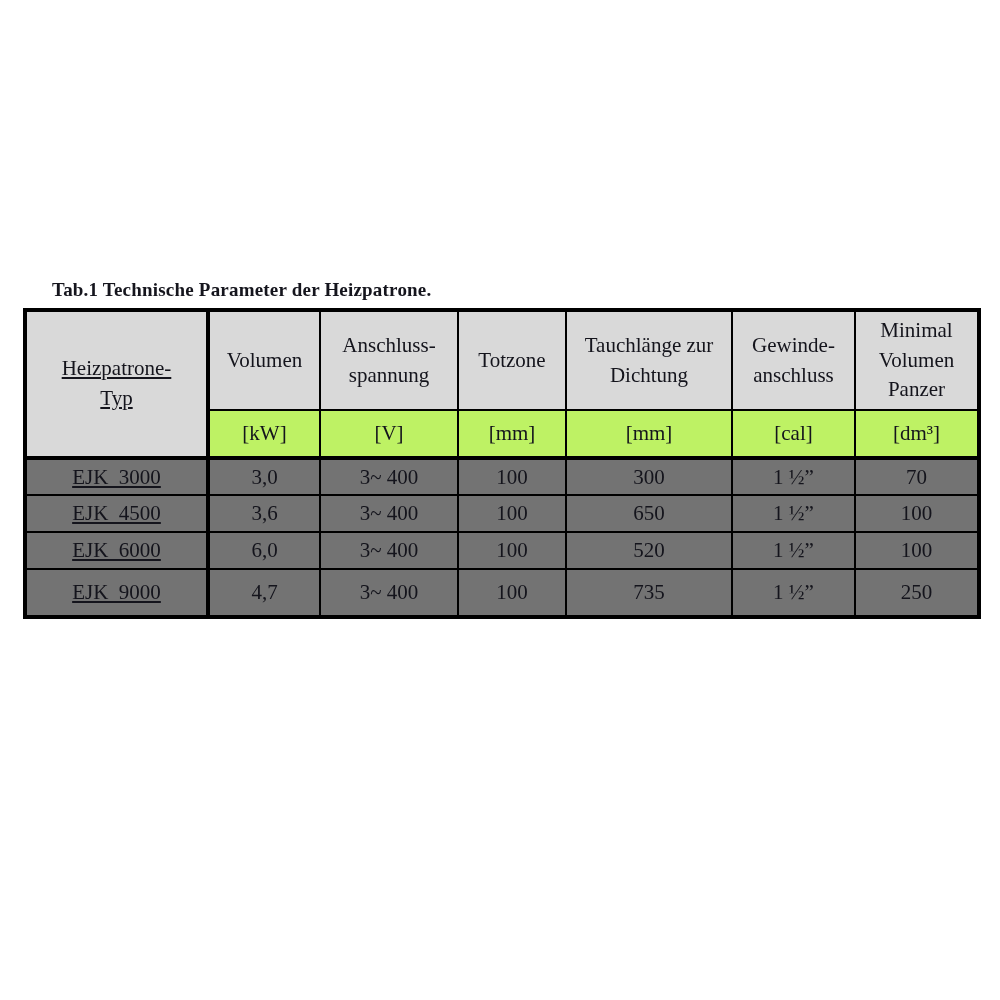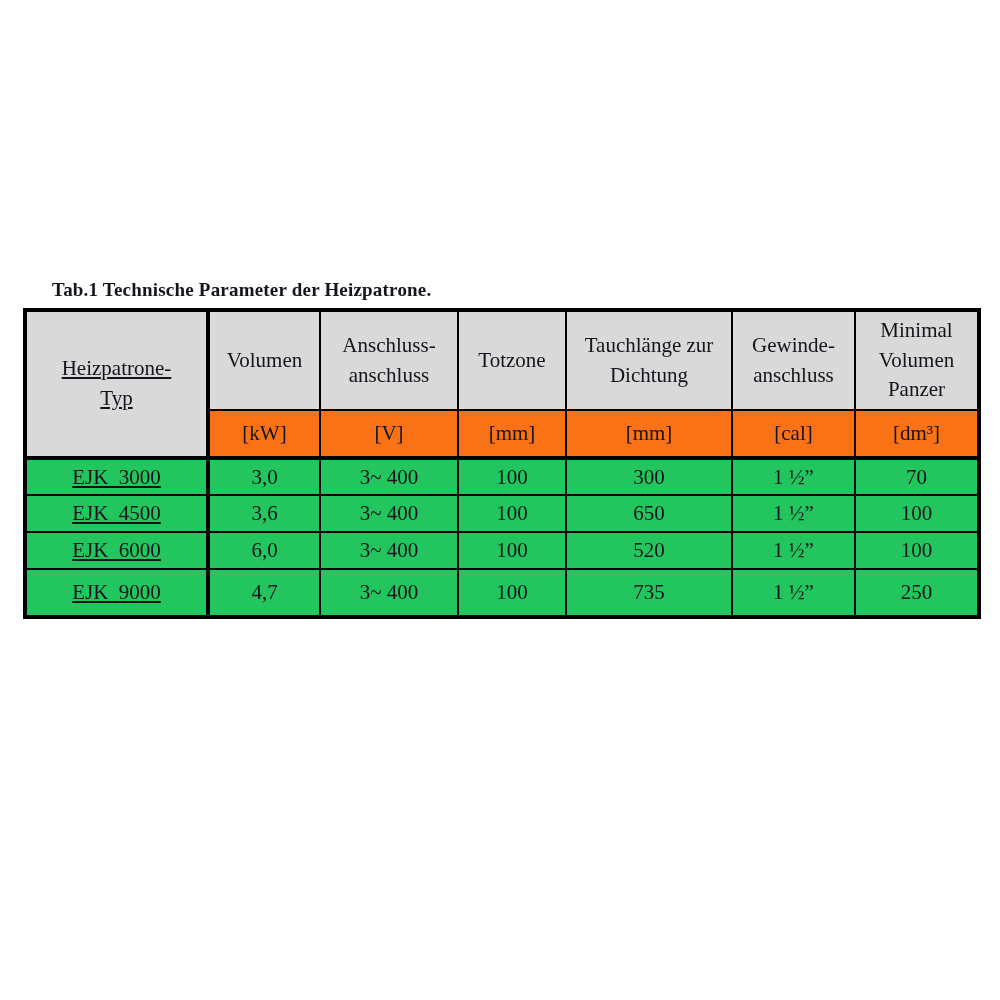--- a/index.html
+++ b/index.html
@@ -42,26 +42,26 @@
     font-weight: normal;
     white-space: pre-wrap;
     overflow: hidden;
   }
   .hdr-cell {
     background: #d9d9d9;
     font-size: 21px;
     line-height: 1.42;
   }
   .unit-cell {
-    background: #f97316;
+    background: #bef264;
     font-size: 21px;
   }
   .data-cell {
     font-size: 21px;
-    background: #22c55e;
+    background: #737373;
   }
   .thickR { border-right-width: 4px !important; text-decoration: underline; }
   .thickB { border-bottom-width: 4px !important; }
   tr.row-names  { height: 100px; }
   tr.row-units  { height: 48px; }
   tr.row-data   { height: 37px; }
   tr.row-data-tall { height: 48px; }
 </style>
 </head>
 <body>
@@ -79,21 +79,21 @@
       <col style="width:123px">
       <col style="width:124px">
     </colgroup>
 
     <tbody>
         <tr class="row-names">
       <th rowspan="2" class="hdr-cell thickR thickB">Heizpatrone-
 Typ</th>
       <th class="hdr-cell">Volumen</th>
       <th class="hdr-cell">Anschluss-
-anschluss</th>
+spannung</th>
       <th class="hdr-cell">Totzone</th>
       <th class="hdr-cell">Tauchlänge zur
 Dichtung</th>
       <th class="hdr-cell">Gewinde-
 anschluss</th>
       <th class="hdr-cell">Minimal
 Volumen
 Panzer</th>
     </tr>
 

